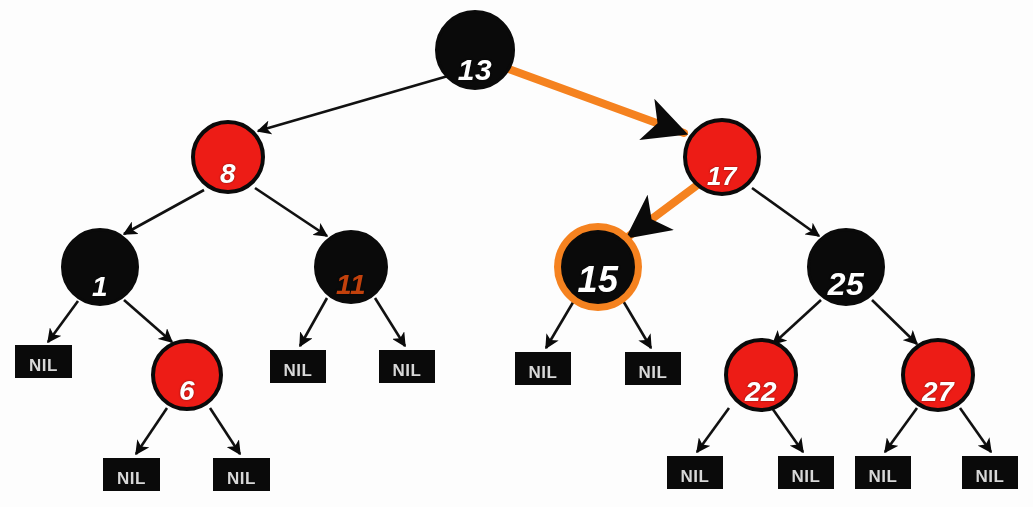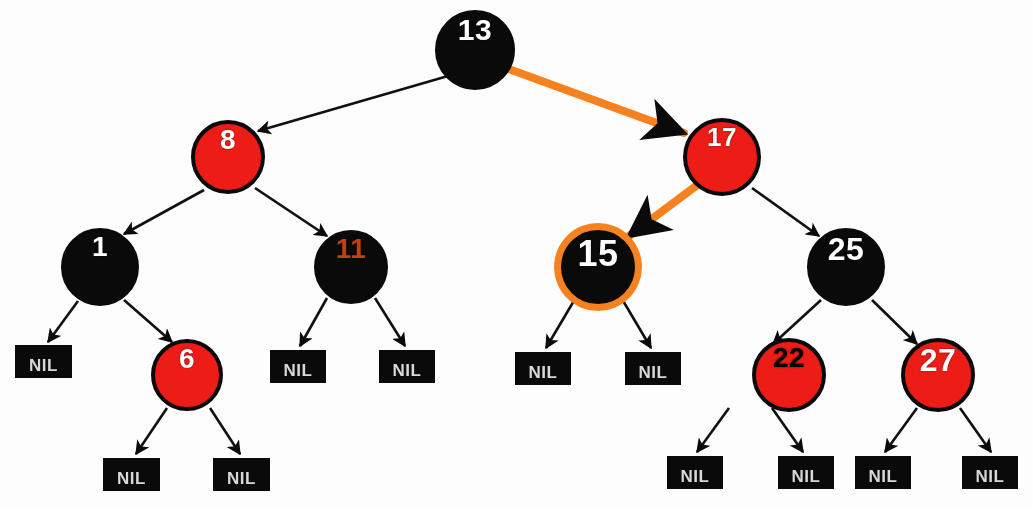--- a/index.html
+++ b/index.html
@@ -22,28 +22,29 @@
     position: absolute;
     left: 0;
     top: 0;
     width: 1033px;
     height: 507px;
   }
   .node {
     position: absolute;
     border-radius: 50%;
     display: flex;
-    align-items: flex-start;
+    align-items: flex-end;
     justify-content: center;
     box-sizing: border-box;
     color: #ffffff;
     font-weight: bold;
     letter-spacing: 0.5px;
     text-shadow: 0 0 2px rgba(0,0,0,0.55);
     user-select: none;
+    font-style: italic;
   }
   .node.black {
     background: #0a0a0a;
     border: 3px solid #0a0a0a;
   }
   .node.red {
     background: #ed1c16;
     border: 4px solid #0a0a0a;
   }
   .node.highlight-ring {
@@ -116,24 +117,24 @@
       </div>
       <div class="node black highlight-ring" style="left: 561px; top: 230px; width: 74px; height: 74px; font-size: 36px; color: rgb(255, 255, 255); background: rgb(10, 10, 10); border-color: rgb(10, 10, 10); box-shadow: rgb(245, 130, 31) 0px 0px 0px 7px;">
         <span>15</span>
       </div>
       <div class="node black" style="left: 807px; top: 228px; width: 78px; height: 78px; font-size: 32px; color: rgb(255, 255, 255); background: rgb(10, 10, 10); border-color: rgb(10, 10, 10);">
         <span>25</span>
       </div>
       <div class="node red" style="left: 151px; top: 339px; width: 72px; height: 72px; font-size: 28px; color: rgb(255, 255, 255); background: rgb(237, 28, 22); border-color: rgb(10, 10, 10);">
         <span>6</span>
       </div>
-      <div class="node red" style="left: 752px; top: 338px; width: 74px; height: 74px; font-size: 28px; color: #000000; background: rgb(237, 28, 22); border-color: rgb(10, 10, 10);">
+      <div class="node red" style="left: 724px; top: 338px; width: 74px; height: 74px; font-size: 28px; color: #ffffff; background: rgb(237, 28, 22); border-color: rgb(10, 10, 10);">
         <span>22</span>
       </div>
-      <div class="node red" style="left: 901px; top: 338px; width: 74px; height: 74px; font-size: 32px; color: rgb(255, 255, 255); background: rgb(237, 28, 22); border-color: rgb(10, 10, 10);">
+      <div class="node red" style="left: 901px; top: 338px; width: 74px; height: 74px; font-size: 28px; color: rgb(255, 255, 255); background: rgb(237, 28, 22); border-color: rgb(10, 10, 10);">
         <span>27</span>
       </div>
     </div>
   <div id="nil-layer">
       <div class="nil" style="left: 15px; top: 345px; width: 57px; height: 33px; font-size: 17px; background: rgb(10, 10, 10); border-color: rgb(10, 10, 10); color: rgb(216, 216, 216);">
         <span>NIL</span>
       </div>
       <div class="nil" style="left: 270px; top: 350px; width: 56px; height: 33px; font-size: 17px; background: rgb(10, 10, 10); border-color: rgb(10, 10, 10); color: rgb(216, 216, 216);">
         <span>NIL</span>
       </div>

